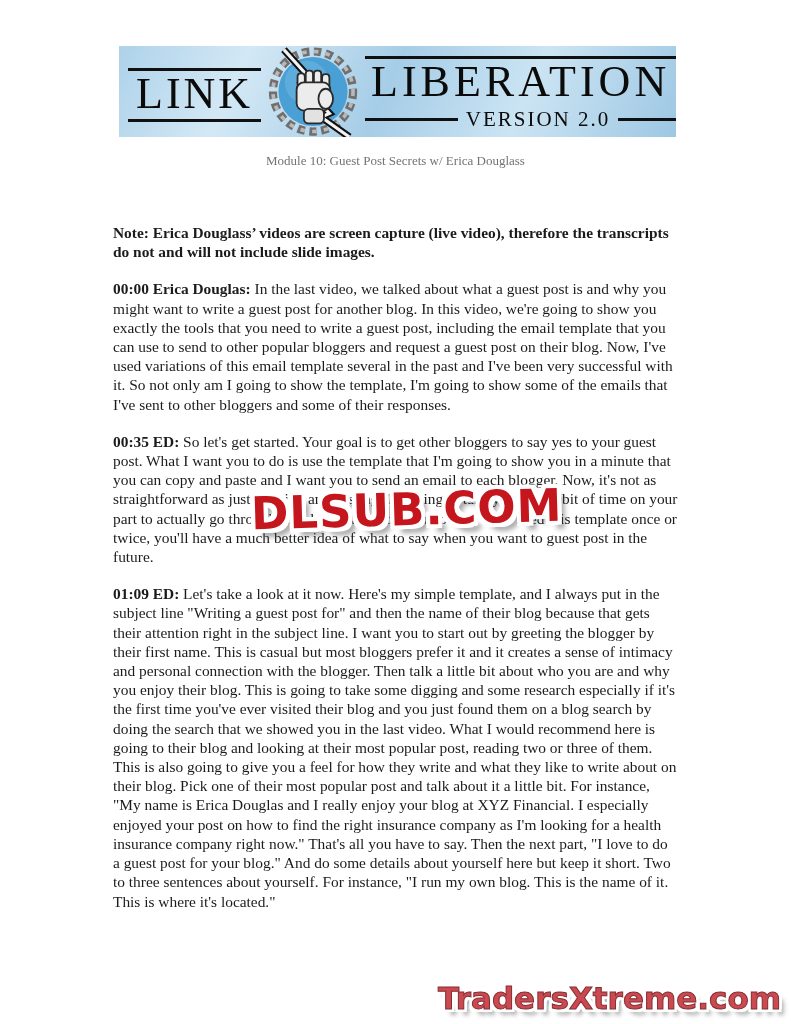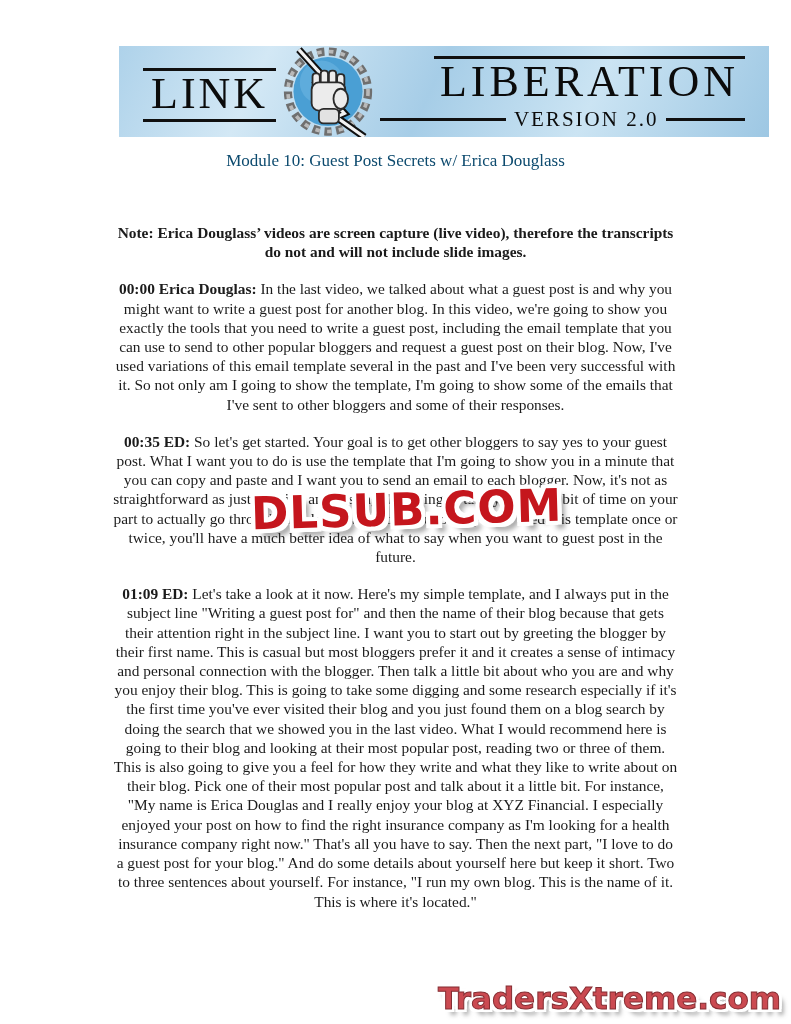--- a/index.html
+++ b/index.html
@@ -13,23 +13,23 @@
   .tc4s {
     position:absolute; top:0px; right:11px;
     font-family:"DejaVu Sans", sans-serif; font-weight:bold;
     font-size:33px; letter-spacing:0px; line-height:38px;
     background:linear-gradient(180deg,#2e2e2e 0%,#3b3534 55%,#7d5a57 100%);
     -webkit-background-clip:text; background-clip:text; color:transparent;
   }
 
   
   .banner {
-    position:absolute; left:119px; top:46px; width:650px; height:91px;
+    position:absolute; left:119px; top:46px; width:557px; height:91px;
     background:linear-gradient(115deg,#aed2ea 0%,#d3e8f5 22%,#a6cde7 48%,#cbe4f3 72%,#9dc7e3 100%);
-    display:flex; align-items:center; padding:0 24px;
+    display:flex; align-items:center; padding:0 9px;
   }
   .brand-left {
     margin-top:6px;
     font-size:44px; letter-spacing:3px; color:#0b0b0b; line-height:46px;
     border-top:3px solid #101010; border-bottom:3px solid #101010;
     padding:0px 8px 2px 8px; white-space:nowrap;
   }
   .emblem-wrap { width:96px; height:91px; position:relative; flex:0 0 auto; margin:0 4px; }
   .emblem-wrap svg { position:absolute; left:0; top:0; }
   .brand-right { flex:1; display:flex; flex-direction:column; align-items:flex-end; margin-top:4px; }
@@ -40,28 +40,28 @@
   .version-row { display:flex; align-items:center; width:100%; margin-top:2px; }
   .version-row .rule { flex:1; height:3px; background:#101010; }
   .version-row .rule.left-ext { flex:1.6; }
   .version-label {
     font-size:21px; letter-spacing:2px; color:#0b0b0b; padding:0 8px; white-space:nowrap;
   }
 
   
   .doc-title {
     position:absolute; top:150px; left:0; width:100%;
-    text-align:center; font-size:17px; line-height:21px; color:#0c4a6e;
+    text-align:center; font-size:13px; line-height:21px; color:#737373;
   }
 
   
   .content {
     position:absolute; left:113px; top:223px; width:565px;
     font-size:15.4px; line-height:19.2px; color:#1b1b1b;
-    text-align:center;
+    text-align:left;
   }
   .para { margin-bottom:18px; }
   .para.bold { font-weight:bold; }
   .para b { font-weight:bold;margin-top:8px; }
 
   
   .dlsub {
     position:absolute; left:251px; top:484px;
     font-family:"DejaVu Sans", sans-serif; font-weight:bold;
     font-size:45px; letter-spacing:1px; line-height:52px;

